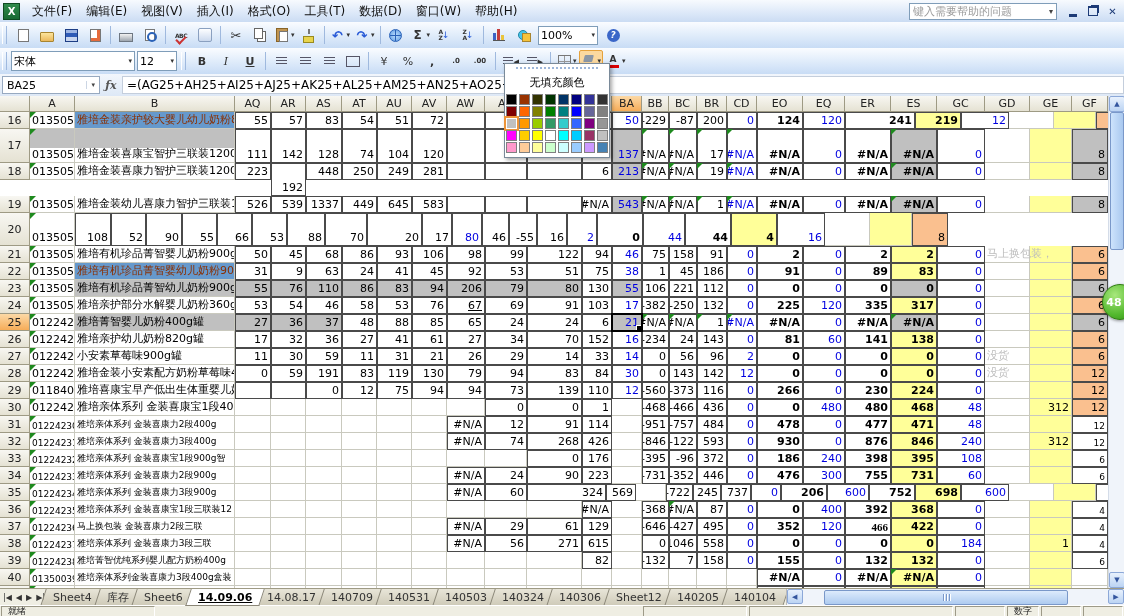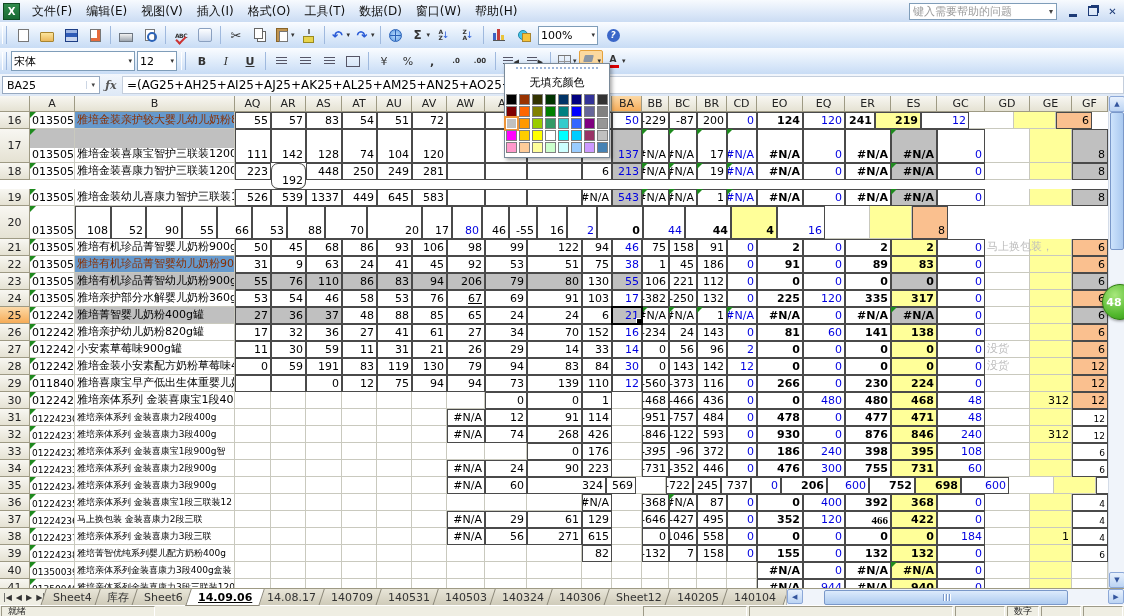--- a/index.html
+++ b/index.html
@@ -419,21 +419,21 @@
       <div class="cell boxed" data-name="cell-AX16" style="width: 42px; height: 17px;"></div>
       <div class="cell boxed" data-name="cell-AY16" style="width: 55px; height: 17px;"></div>
       <div class="cell boxed" data-name="cell-AZ16" style="width: 30px; height: 17px;">8</div>
       <div class="cell t-blue boxed" data-name="cell-BA16" style="width: 30px; height: 17px;">50</div>
       <div class="cell boxed" data-name="cell-BB16" style="width: 27px; height: 17px;">-229</div>
       <div class="cell boxed" data-name="cell-BC16" style="width: 28px; height: 17px;">-87</div>
       <div class="cell boxed" data-name="cell-BR16" style="width: 30px; height: 17px;">200</div>
       <div class="cell t-blue boxed" data-name="cell-CD16" style="width: 30px; height: 17px;">0</div>
       <div class="cell t-bold boxed" data-name="cell-EO16" style="width: 46px; height: 17px;">124</div>
       <div class="cell t-blue boxed" data-name="cell-EQ16" style="width: 42px; height: 17px;">120</div>
-      <div class="cell t-bold boxed" data-name="cell-ER16" style="width: 30px; height: 17px;">241</div>
+      <div class="cell t-bold boxed" data-name="cell-ER16" style="width: 70px; height: 17px;">241</div>
       <div class="cell t-bold bg-y boxed" data-name="cell-ES16" style="width: 46px; height: 17px;">219</div>
       <div class="cell t-blue boxed" data-name="cell-GC16" style="width: 48px; height: 17px;">12</div>
       <div class="cell" data-name="cell-GD16" style="width: 45px; height: 17px;"></div>
       <div class="cell bg-y" data-name="cell-GE16" style="width: 42px; height: 17px;"></div>
       <div class="cell bg-o boxed" data-name="cell-GF16" style="width: 36px; height: 17px;">6</div>
     </div>
     <div class="grow" data-name="table-row">
       <div class="hc" data-name="row-header-17" style="width: 30px; height: 34px;">17</div>
       <div class="cell left tri graytop" data-name="cell-A17" style="width: 45px; height: 34px;">01350527</div>
       <div class="cell left graytop" data-name="cell-B17" style="width: 160px; height: 34px;">雅培金装喜康宝智护三联装1200g</div>
@@ -459,21 +459,21 @@
       <div class="cell t-blue boxed" data-name="cell-GC17" style="width: 48px; height: 34px;">0</div>
       <div class="cell" data-name="cell-GD17" style="width: 45px; height: 34px;"></div>
       <div class="cell bg-y" data-name="cell-GE17" style="width: 42px; height: 34px;"></div>
       <div class="cell bg-g boxed" data-name="cell-GF17" style="width: 36px; height: 34px;">8</div>
     </div>
     <div class="grow" data-name="table-row">
       <div class="hc" data-name="row-header-18" style="width: 30px; height: 17px;">18</div>
       <div class="cell left tri" data-name="cell-A18" style="width: 45px; height: 17px;">01350528</div>
       <div class="cell left" data-name="cell-B18" style="width: 160px; height: 17px;">雅培金装喜康力智护三联装1200g</div>
       <div class="cell boxed" data-name="cell-AQ18" style="width: 36px; height: 17px;">223</div>
-      <div class="cell boxed" data-name="cell-AR18" style="width: 35px; height: 26px; border-radius: 7px;">192</div>
+      <div class="cell boxed" data-name="cell-AR18" style="width: 35px; height: 33px;">192</div>
       <div class="cell boxed" data-name="cell-AS18" style="width: 36px; height: 17px;">448</div>
       <div class="cell boxed" data-name="cell-AT18" style="width: 35px; height: 17px;">250</div>
       <div class="cell boxed" data-name="cell-AU18" style="width: 35px; height: 17px;">249</div>
       <div class="cell boxed" data-name="cell-AV18" style="width: 35px; height: 17px;">281</div>
       <div class="cell boxed" data-name="cell-AW18" style="width: 38px; height: 17px;"></div>
       <div class="cell boxed" data-name="cell-AX18" style="width: 42px; height: 17px;"></div>
       <div class="cell boxed" data-name="cell-AY18" style="width: 55px; height: 17px;"></div>
       <div class="cell boxed" data-name="cell-AZ18" style="width: 30px; height: 17px;">6</div>
       <div class="cell t-blue bg-g boxed" data-name="cell-BA18" style="width: 30px; height: 17px;">213</div>
       <div class="cell boxed tri" data-name="cell-BB18" style="width: 27px; height: 17px;">#N/A</div>
@@ -888,21 +888,21 @@
       <div class="cell" data-name="cell-AR33" style="width: 35px; height: 17px;"></div>
       <div class="cell" data-name="cell-AS33" style="width: 36px; height: 17px;"></div>
       <div class="cell" data-name="cell-AT33" style="width: 35px; height: 17px;"></div>
       <div class="cell" data-name="cell-AU33" style="width: 35px; height: 17px;"></div>
       <div class="cell" data-name="cell-AV33" style="width: 35px; height: 17px;"></div>
       <div class="cell" data-name="cell-AW33" style="width: 38px; height: 17px;"></div>
       <div class="cell" data-name="cell-AX33" style="width: 42px; height: 17px;"></div>
       <div class="cell boxed" data-name="cell-AY33" style="width: 55px; height: 17px;">0</div>
       <div class="cell boxed" data-name="cell-AZ33" style="width: 30px; height: 17px;">176</div>
       <div class="cell t-blue" data-name="cell-BA33" style="width: 30px; height: 17px;"></div>
-      <div class="cell boxed" data-name="cell-BB33" style="width: 27px; height: 17px; font-style: italic;">-395</div>
+      <div class="cell boxed" data-name="cell-BB33" style="width: 27px; height: 17px;">-395</div>
       <div class="cell boxed" data-name="cell-BC33" style="width: 28px; height: 17px;">-96</div>
       <div class="cell boxed" data-name="cell-BR33" style="width: 30px; height: 17px;">372</div>
       <div class="cell t-blue boxed" data-name="cell-CD33" style="width: 30px; height: 17px;">0</div>
       <div class="cell t-bold boxed" data-name="cell-EO33" style="width: 46px; height: 17px;">186</div>
       <div class="cell t-blue boxed" data-name="cell-EQ33" style="width: 42px; height: 17px;">240</div>
       <div class="cell t-bold boxed" data-name="cell-ER33" style="width: 46px; height: 17px;">398</div>
       <div class="cell t-bold bg-y boxed" data-name="cell-ES33" style="width: 46px; height: 17px;">395</div>
       <div class="cell t-blue boxed" data-name="cell-GC33" style="width: 48px; height: 17px;">108</div>
       <div class="cell" data-name="cell-GD33" style="width: 45px; height: 17px;"></div>
       <div class="cell bg-y" data-name="cell-GE33" style="width: 42px; height: 17px;"></div>

